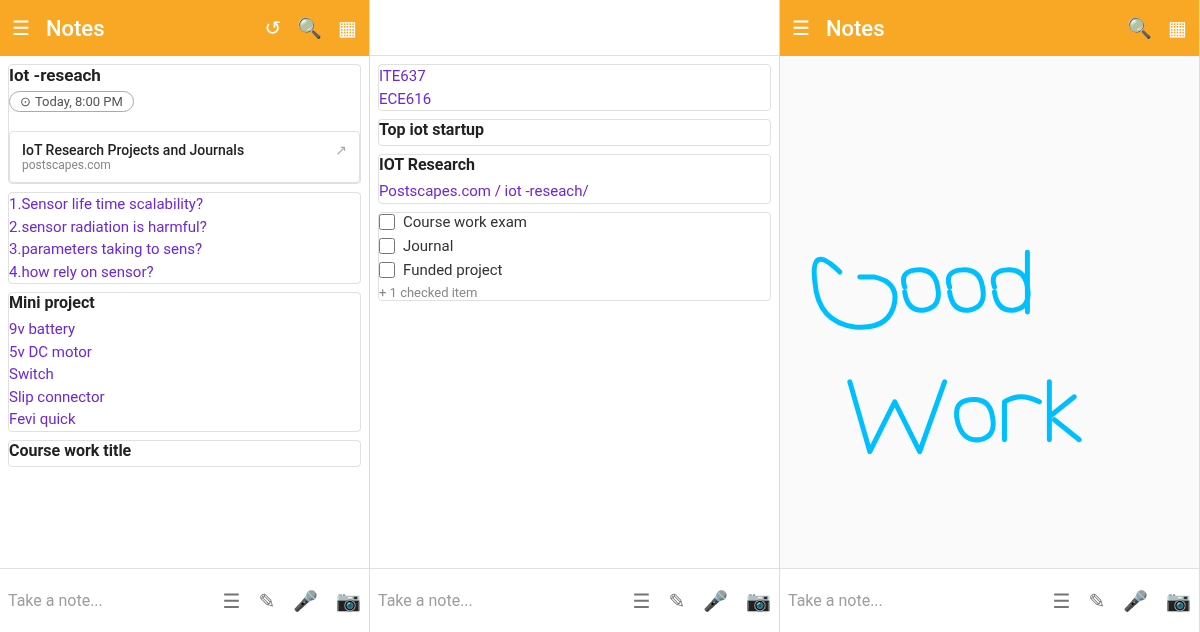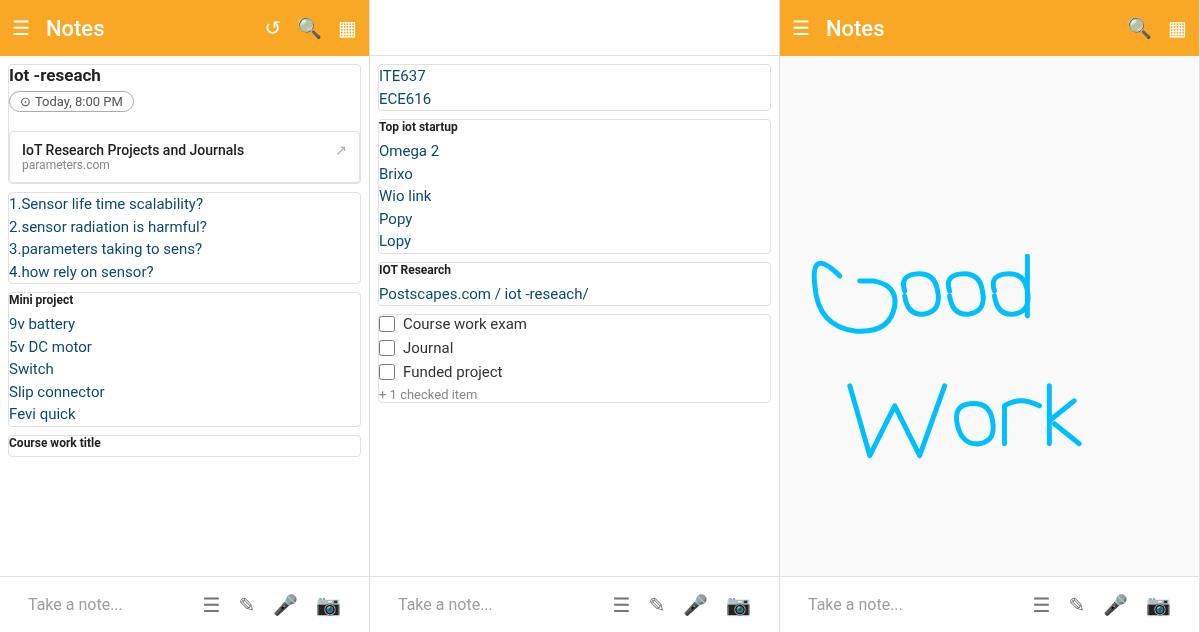--- a/index.html
+++ b/index.html
@@ -97,38 +97,38 @@
       color: #212121;
     }
 
     .note-link-url {
       font-size: 12px;
       color: #888;
     }
 
     .note-body {
       font-size: 15px;
-      color: #0c4a6e;
+      color: #6d28d9;
       line-height: 1.5;
     }
 
     .note-section-title {
-      font-size: 12px;
+      font-size: 16px;
       font-weight: bold;
       color: #212121;
       margin-bottom: 6px;
     }
 
     
     .bottombar {
-      height: 56px;
+      height: 64px;
       border-top: 1px solid #e0e0e0;
       display: flex;
       align-items: center;
-      padding: 0 28px;
+      padding: 0 8px;
       gap: 0;
       background: #fff;
     }
 
     .bottombar-placeholder {
       flex: 1;
       font-size: 16px;
       color: #9e9e9e;
     }
 
@@ -196,21 +196,21 @@
 
     <div class="note-card">
       <div class="note-title">Iot -reseach</div>
       <div class="note-badge">
         <span>⊙</span>
         <span>Today, 8:00 PM</span>
       </div>
       <div class="note-link-card">
         <div>
           <div class="note-link-title">IoT Research Projects and Journals</div>
-          <div class="note-link-url">parameters.com</div>
+          <div class="note-link-url">postscapes.com</div>
         </div>
         <span style="color:#aaa;font-size:14px;">↗</span>
       </div>
     </div>
 
     <div class="note-card">
       <div class="note-body">
         <div>1.Sensor life time scalability?</div>
         <div>2.sensor radiation is harmful?</div>
         <div>3.parameters taking to sens?</div>
@@ -252,27 +252,20 @@
 
     <div class="note-card">
       <div class="note-body">
         <div>ITE637</div>
         <div>ECE616</div>
       </div>
     </div>
 
     <div class="note-card">
       <div class="note-section-title">Top iot startup</div>
-      <div class="note-body">
-        <div>Omega 2</div>
-        <div>Brixo</div>
-        <div>Wio link</div>
-        <div>Popy</div>
-        <div>Lopy</div>
-      </div>
     </div>
 
     <div class="note-card">
       <div class="note-section-title">IOT Research</div>
       <div class="note-body">Postscapes.com / iot -reseach/</div>
     </div>
 
     <div class="note-card">
       <div class="checkbox-item">
         <input type="checkbox" style="">

